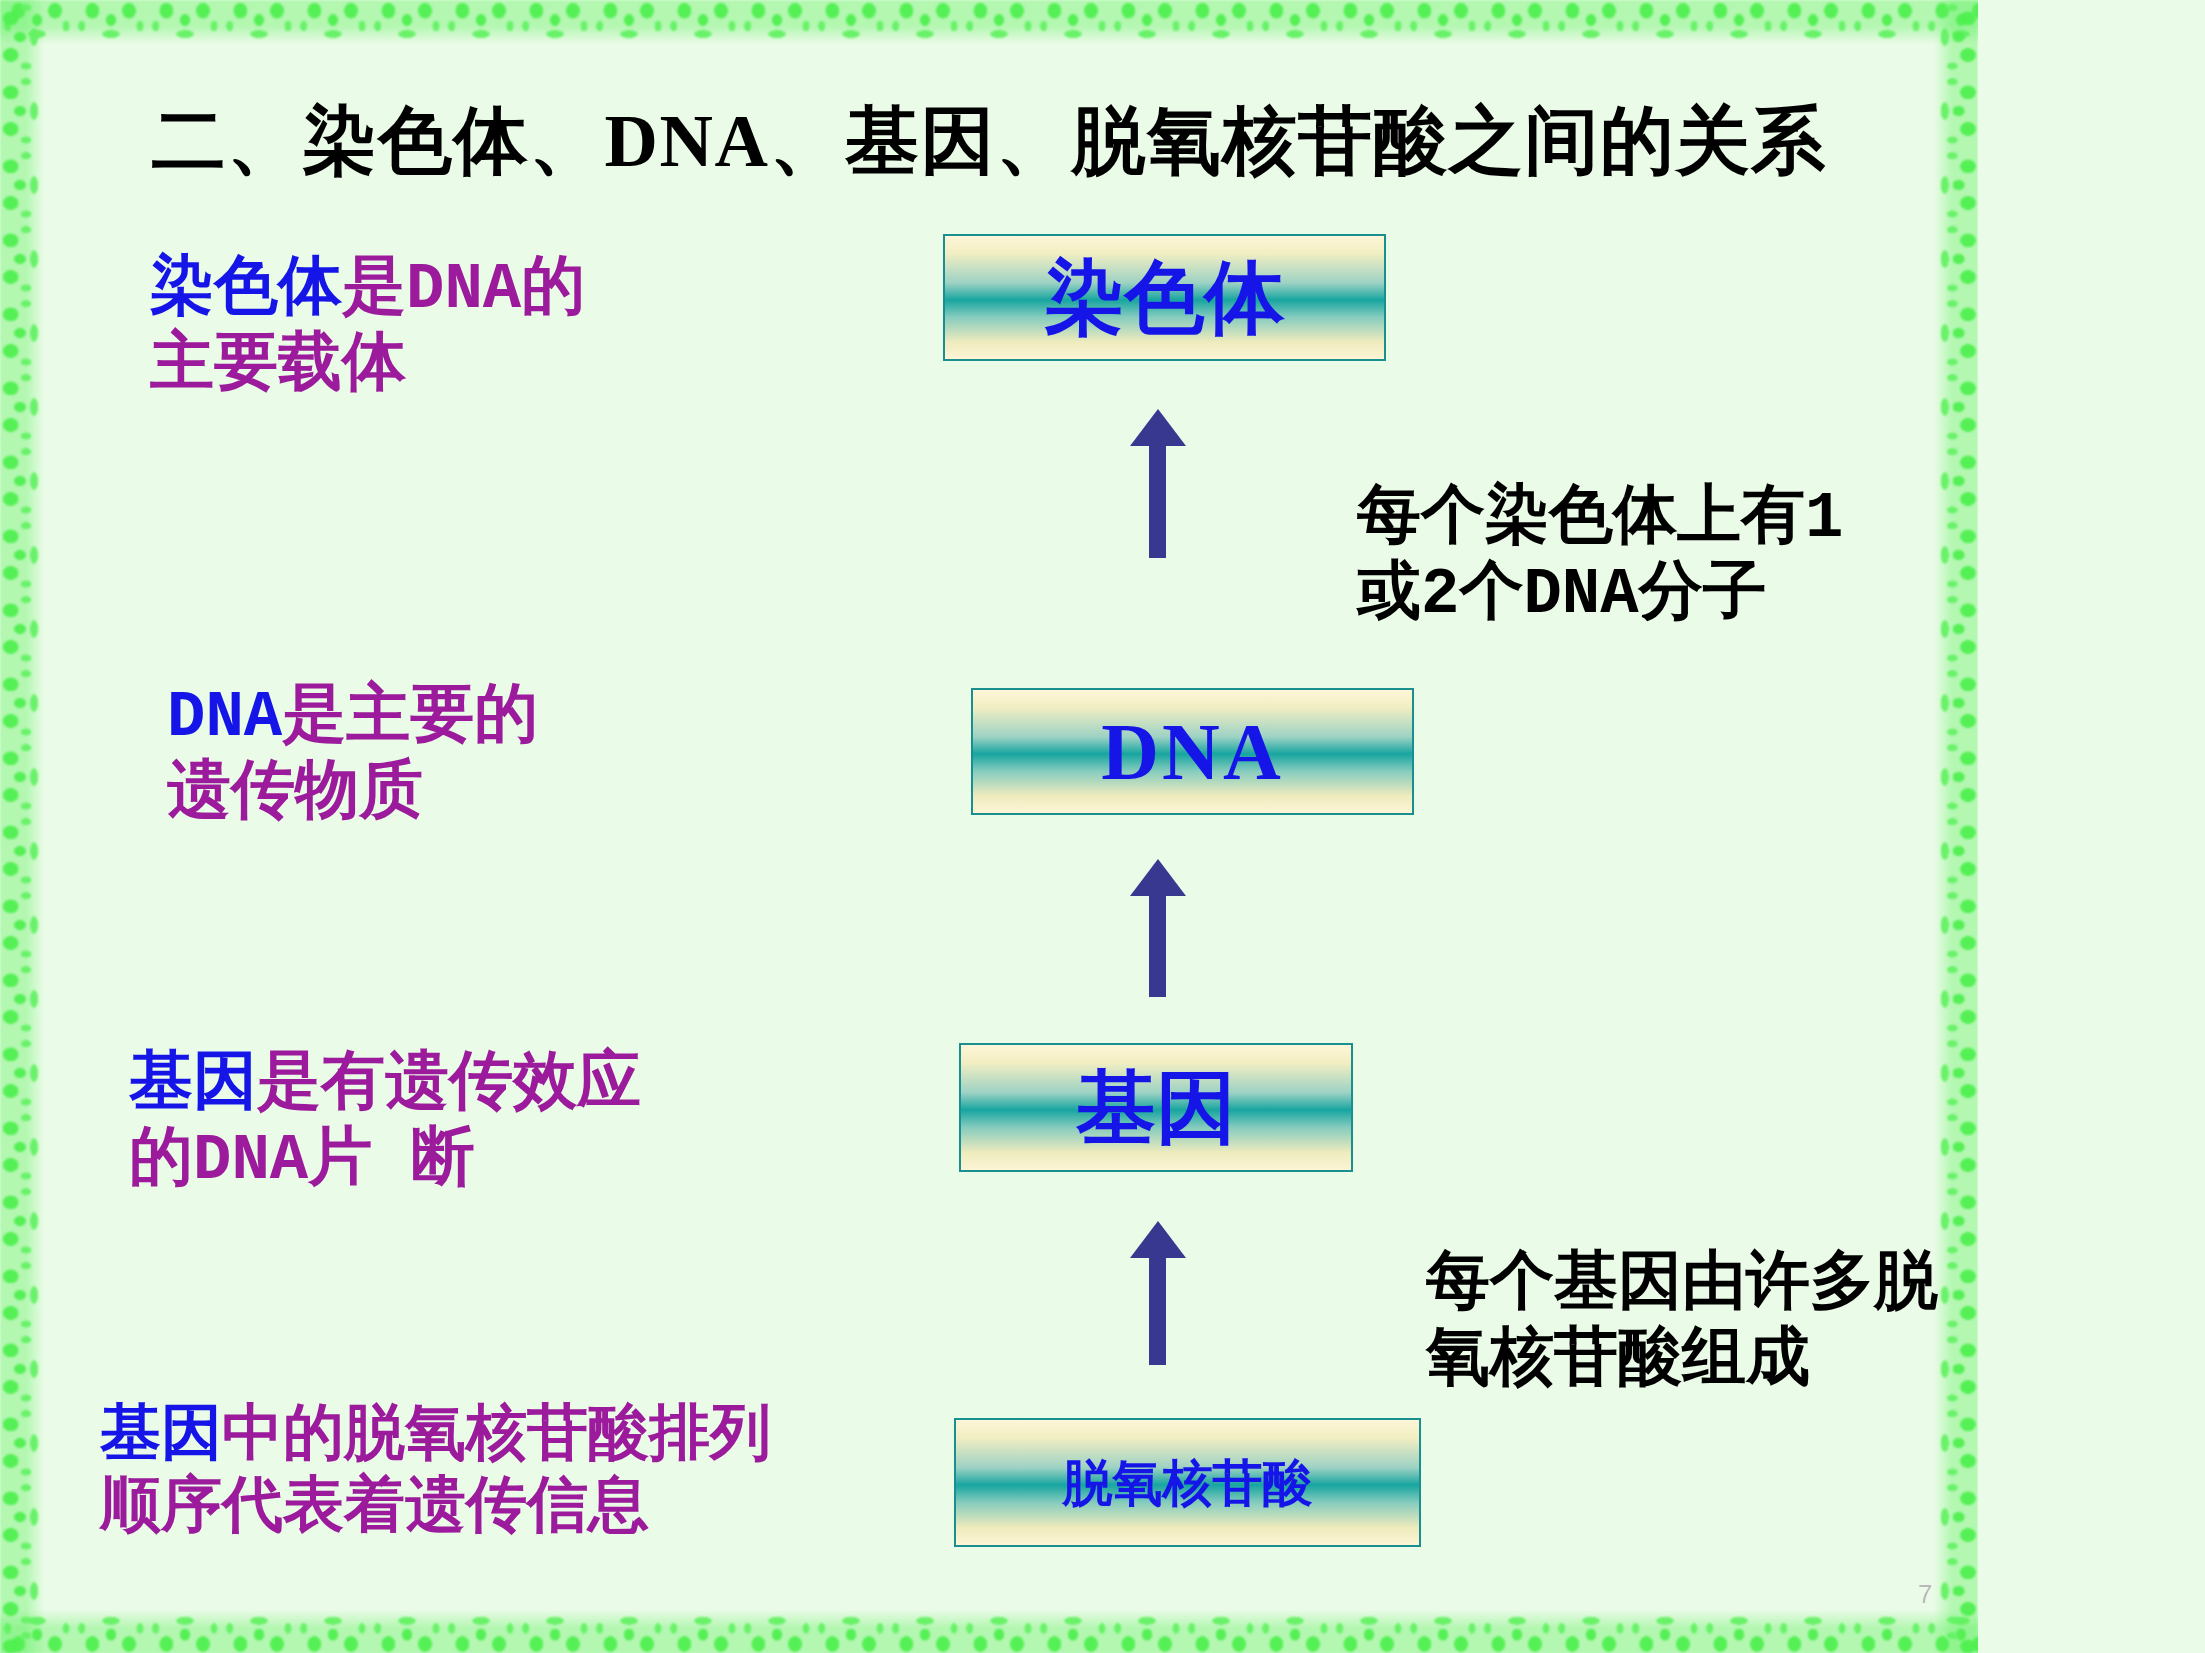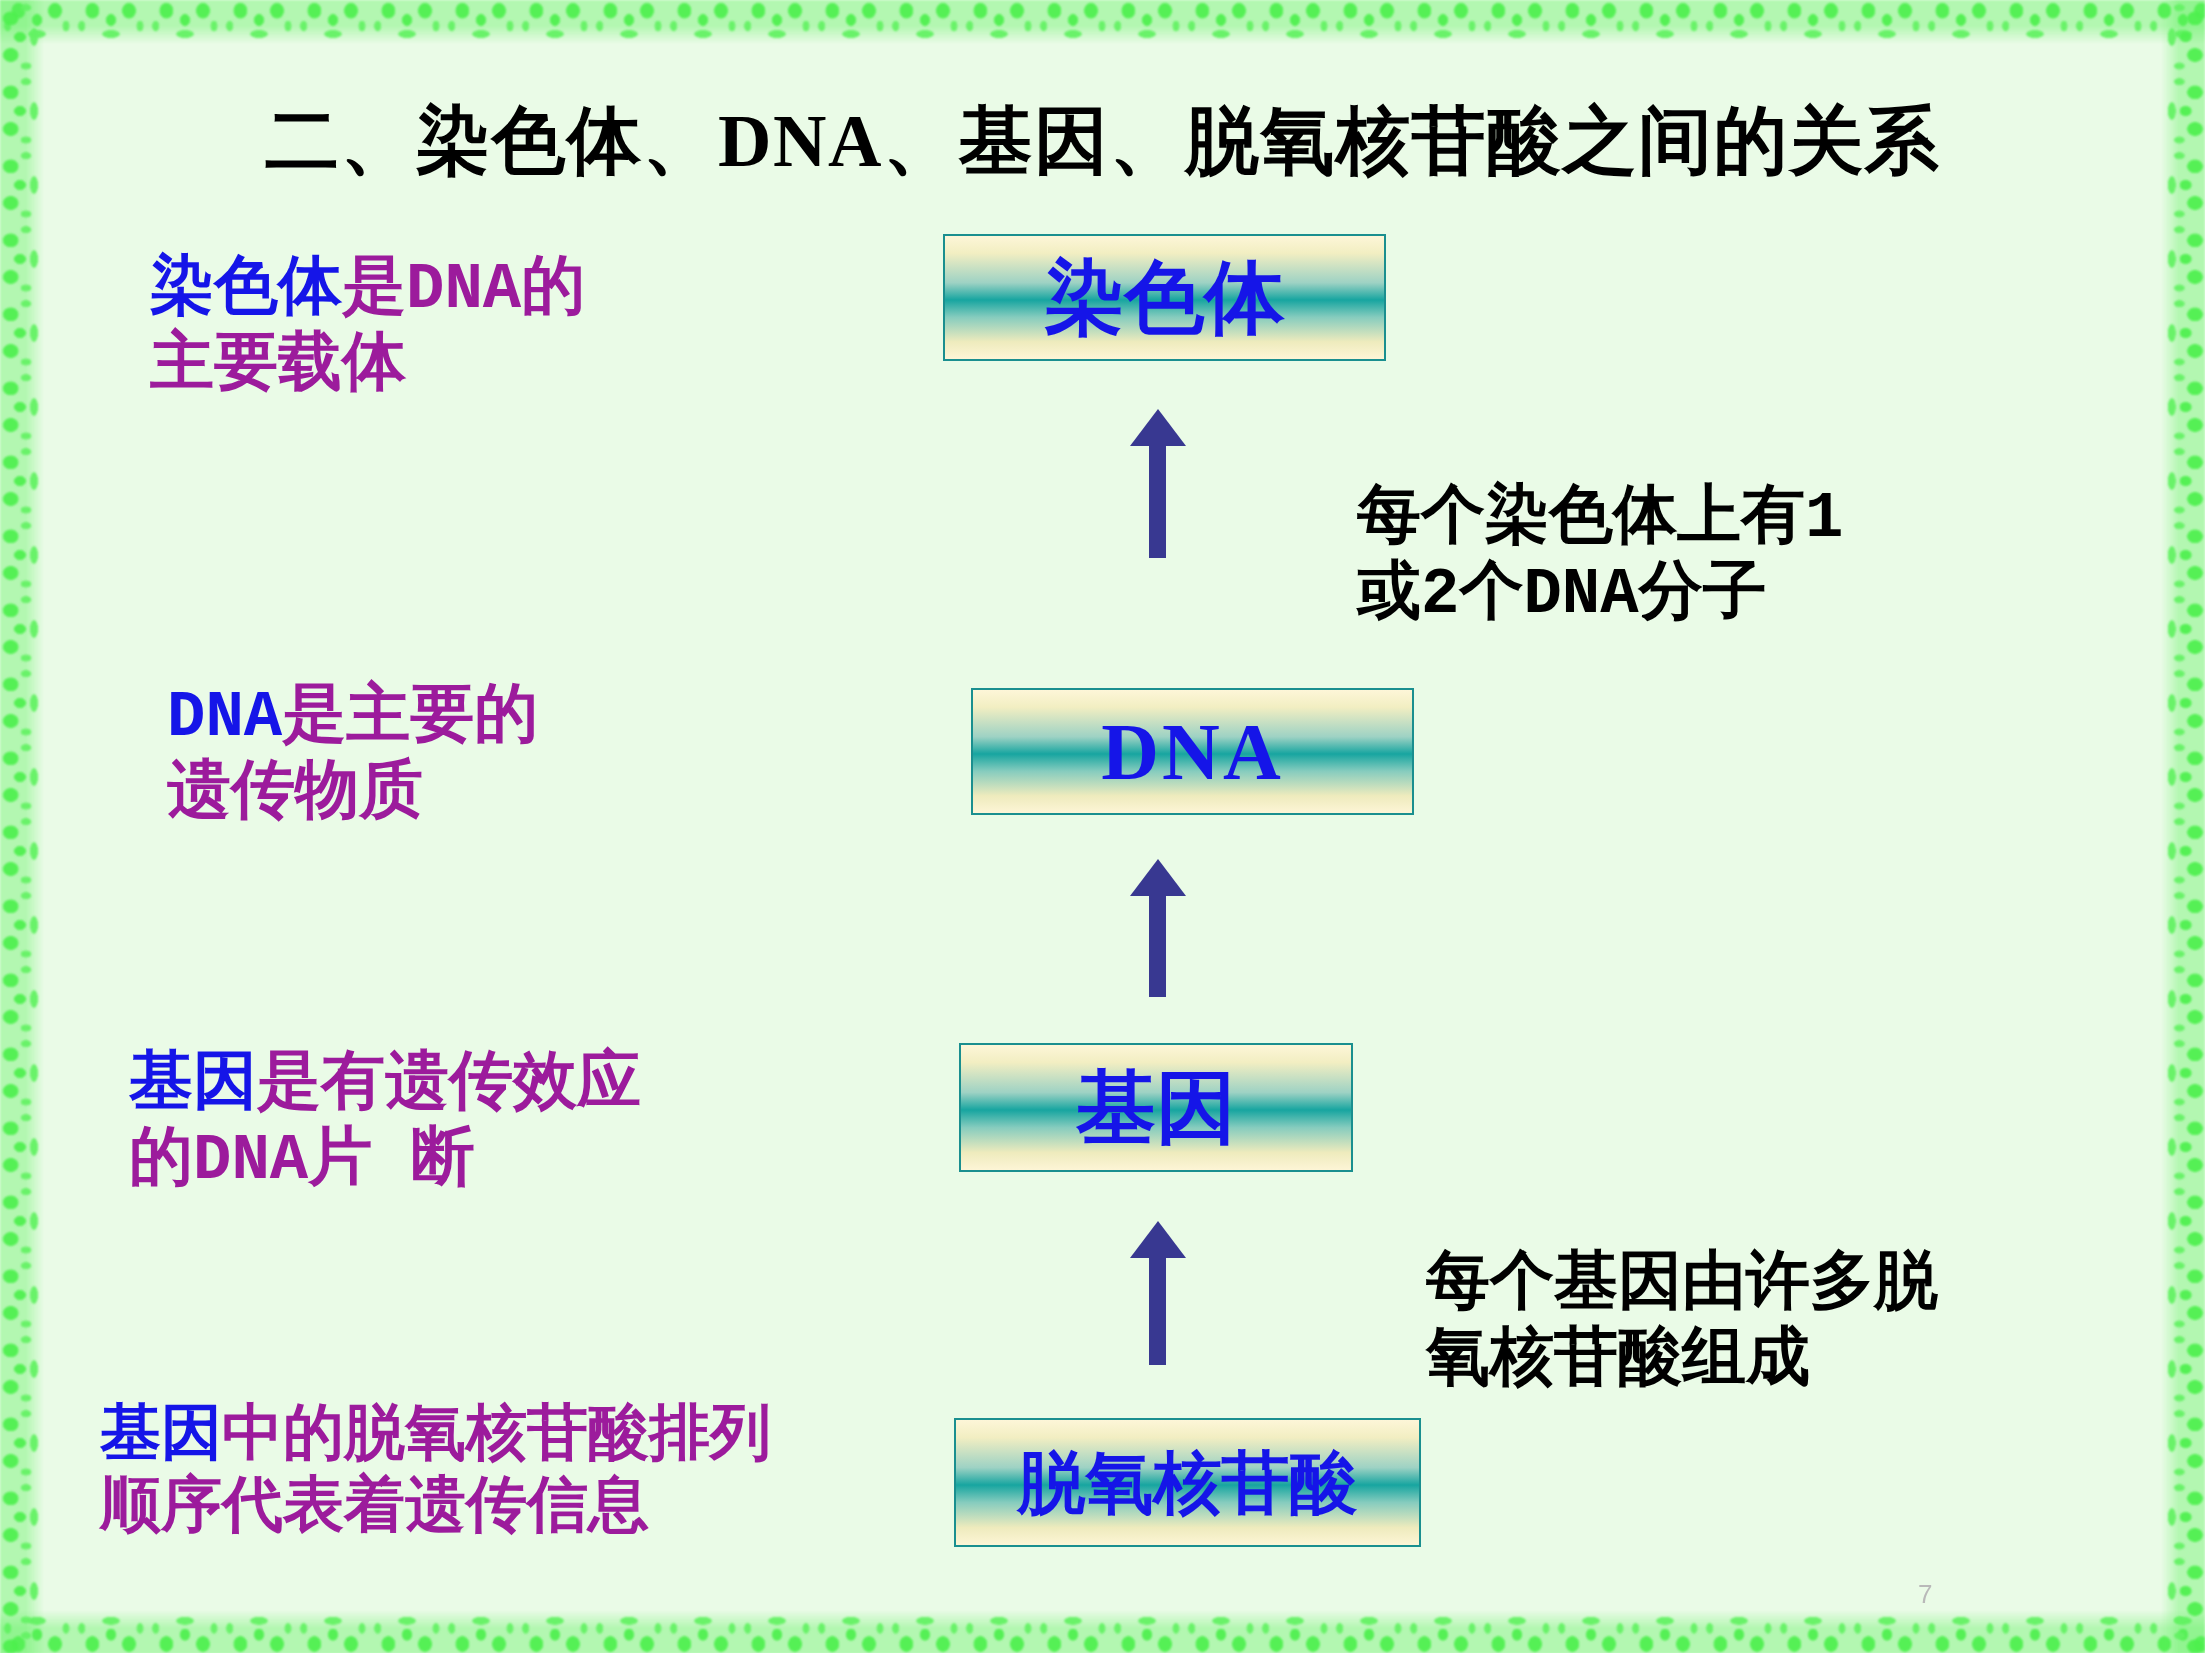--- a/index.html
+++ b/index.html
@@ -2,21 +2,21 @@
 <html style="font-size:12.3px"><head>
 <meta charset="utf-8">
 <style>
   html, body {
     margin: 0;
     padding: 0;
     background: #eafbe7;
   }
   #slide {
     position: relative;
-    width: 2205px;
+    width: 1978px;
     height: 1654px;
     background: #eafbe7;
     overflow: hidden;
     font-family: "Liberation Serif", "DejaVu Serif", serif;
   }
 
   
   .border-band {
     position: absolute;
     pointer-events: none;
@@ -121,21 +121,21 @@
   }
 
   #box-chromosome { left: 943px; top: 234px;  width: 443px; height: 127px; }
   #box-dna        { left: 971px; top: 688px;  width: 443px; height: 127px; }
   #box-gene       { left: 959px; top: 1043px; width: 394px; height: 129px; }
   #box-nucleotide { left: 954px; top: 1418px; width: 467px; height: 129px; }
 
   #box-chromosome .node-label { font-size: 80px; }
   #box-dna .node-label        { font-size: 80px; letter-spacing: 3.1px; }
   #box-gene .node-label       { font-size: 80px; }
-  #box-nucleotide .node-label { font-size: 68px; }
+  #box-nucleotide .node-label { font-size: 50px; }
 
   
   .arrow {
     position: absolute;
     width: 57px;
   }
   .arrow .head {
     width: 0; height: 0;
     margin: 0 auto;
     border-left: 28px solid transparent;

